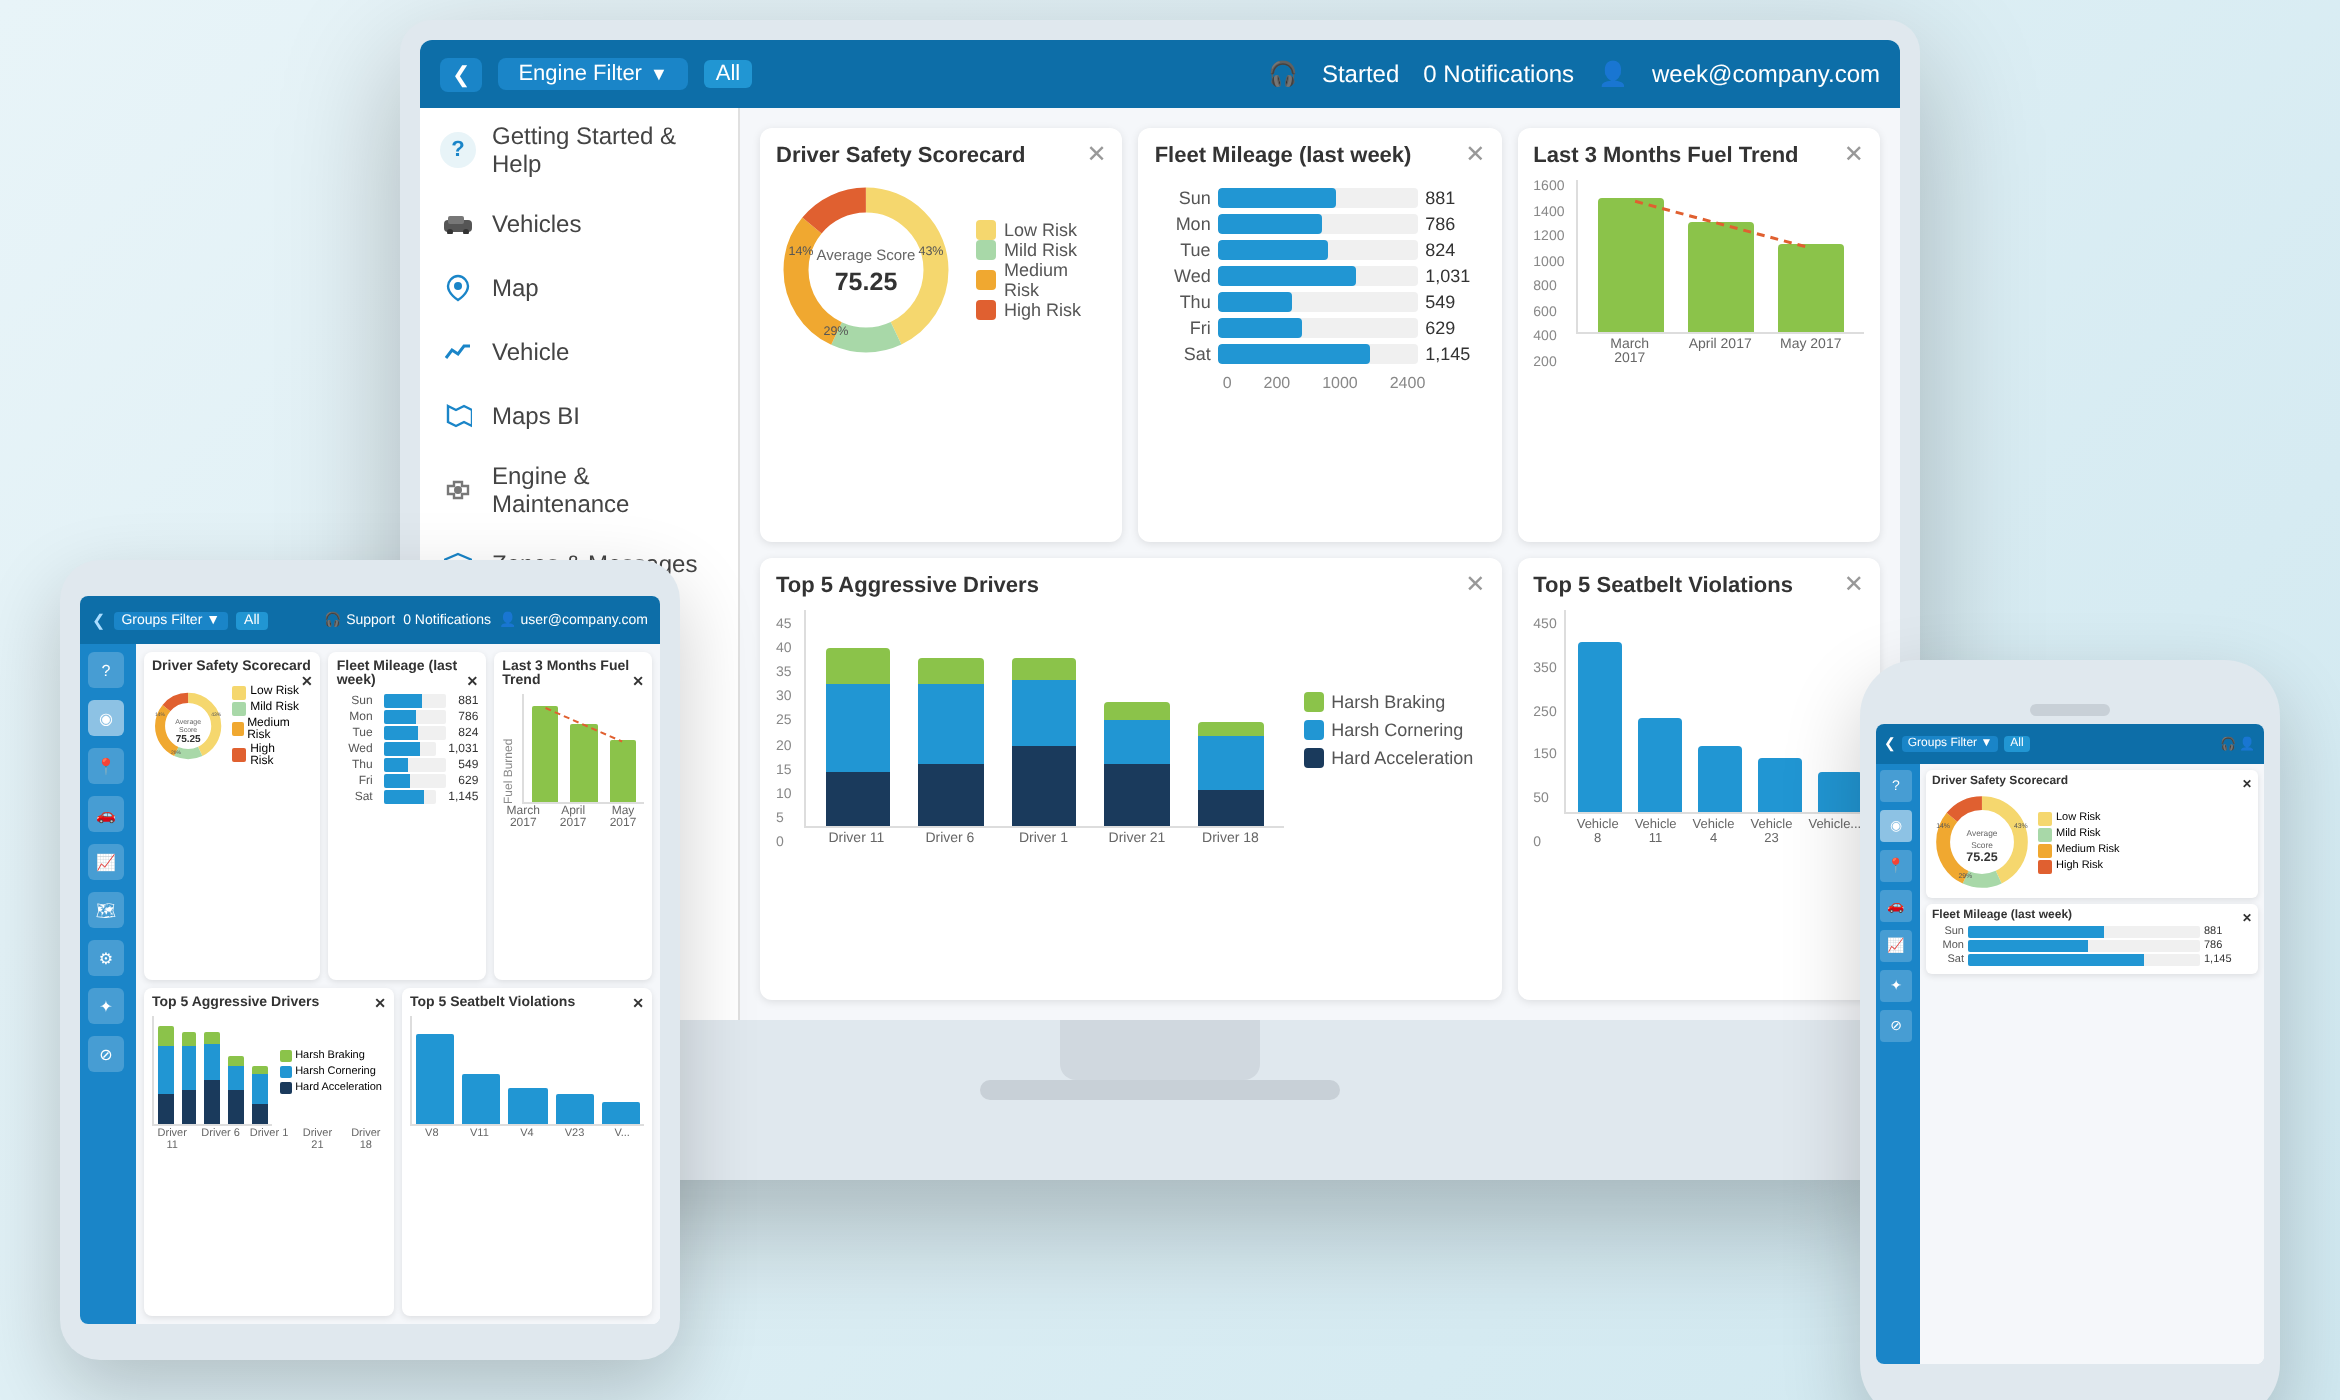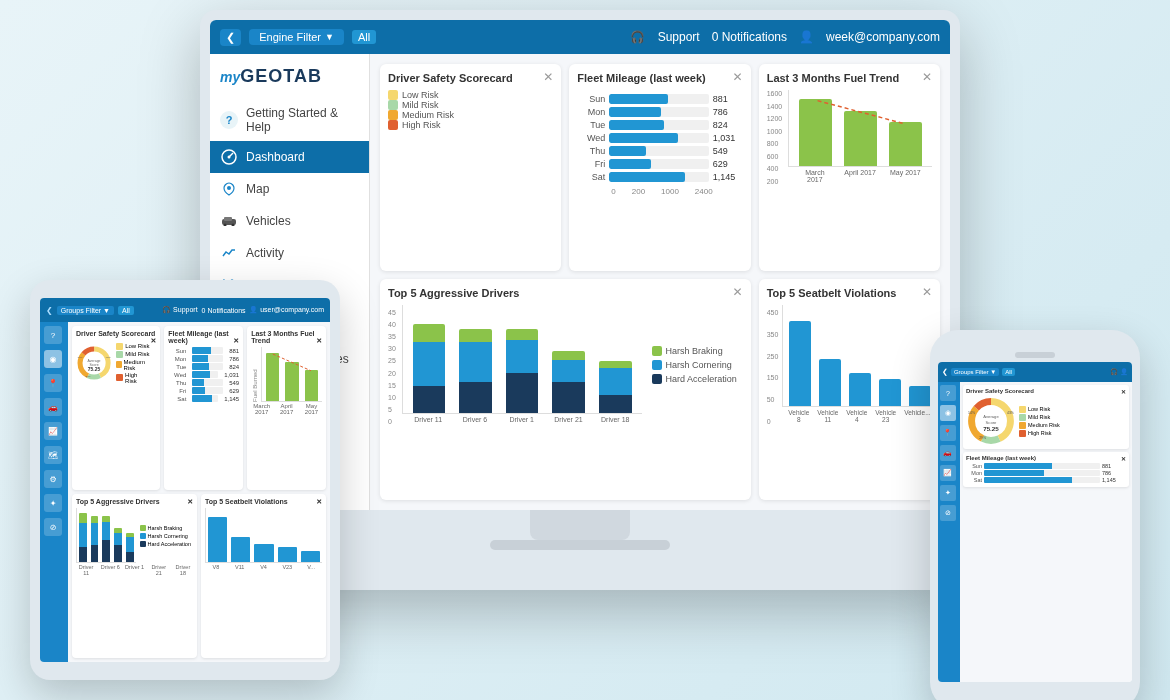--- a/index.html
+++ b/index.html
@@ -344,76 +344,61 @@
 
       <div class="app-header">
         <div class="back-btn">❮</div>
         <div class="groups-filter-btn">
           <span>Engine Filter</span>
           <span class="dropdown-arrow">▼</span>
         </div>
         <div class="all-badge">All</div>
         <div class="header-right">
           <span>🎧</span>
-          <span>Support</span>
+          <span>Started</span>
           <span>0 Notifications</span>
           <span>👤</span>
           <span>week@company.com</span>
         </div>
       </div>
 
       <div class="app-body">
 
         <div class="sidebar">
-          <div class="logo-area">
-            <div class="logo-text">
-              <span style="color:#1a85c8; font-style:italic; font-size:14px;">my</span><span style="font-size:18px; font-weight:900; color:#1a3a5c; letter-spacing:1px;">GEOTAB</span>
-            </div>
-          </div>
           <div class="sidebar-item">
             <div class="sidebar-icon" style="background:#e8f4f8; border-radius:50%; color:#1a85c8; font-weight:bold; font-size:11px;">?</div>
             <span>Getting Started &amp; Help</span>
-          </div>
-          <div class="sidebar-item active">
-            <div class="sidebar-icon">
-              <svg width="16" height="16" viewBox="0 0 16 16">
-                  <circle cx="8" cy="8" r="7" fill="none" stroke="white" stroke-width="1.5"></circle>
-                  <path d="M8 8 L12 4" stroke="white" stroke-width="1.5"></path>
-                  <circle cx="8" cy="8" r="1.5" fill="white"></circle>
-                </svg>
-            </div>
-            <span>Dashboard</span>
-          </div>
-          <div class="sidebar-item">
-            <div class="sidebar-icon">
-              <svg width="14" height="14" viewBox="0 0 14 14">
-                  <path d="M7 1 C4 1 2 4 2 6 C2 10 7 13 7 13 C7 13 12 10 12 6 C12 4 10 1 7 1Z" fill="none" stroke="#1a85c8" stroke-width="1.2"></path>
-                  <circle cx="7" cy="6" r="2" fill="#1a85c8"></circle>
-                </svg>
-            </div>
-            <span>Map</span>
           </div>
           <div class="sidebar-item">
             <div class="sidebar-icon">
               <svg width="16" height="10" viewBox="0 0 16 10">
                   <rect x="1" y="3" width="14" height="6" rx="2" fill="#555"></rect>
                   <rect x="3" y="1" width="8" height="4" rx="1" fill="#777"></rect>
                   <circle cx="4" cy="9" r="1.5" fill="#333"></circle>
                   <circle cx="12" cy="9" r="1.5" fill="#333"></circle>
                 </svg>
             </div>
             <span>Vehicles</span>
           </div>
           <div class="sidebar-item">
             <div class="sidebar-icon">
               <svg width="14" height="14" viewBox="0 0 14 14">
+                  <path d="M7 1 C4 1 2 4 2 6 C2 10 7 13 7 13 C7 13 12 10 12 6 C12 4 10 1 7 1Z" fill="none" stroke="#1a85c8" stroke-width="1.2"></path>
+                  <circle cx="7" cy="6" r="2" fill="#1a85c8"></circle>
+                </svg>
+            </div>
+            <span>Map</span>
+          </div>
+          <div class="sidebar-item">
+            <div class="sidebar-icon">
+              <svg width="14" height="14" viewBox="0 0 14 14">
                   <polyline points="1,10 4,6 7,8 10,4 13,4" fill="none" stroke="#1a85c8" stroke-width="1.5"></polyline>
                 </svg>
             </div>
-            <span>Activity</span>
+            <span>Vehicle</span>
           </div>
           <div class="sidebar-item">
             <div class="sidebar-icon">
               <svg width="14" height="14" viewBox="0 0 14 14">
                   <path d="M2 2L6 4L10 2L14 4L14 12L10 10L6 12L2 10Z" fill="none" stroke="#1a85c8" stroke-width="1.2"></path>
                 </svg>
             </div>
             <span>Maps BI</span>
           </div>
           <div class="sidebar-item">
@@ -438,20 +423,38 @@
             <span>Rules &amp; Groups</span>
           </div>
         </div>
 
         <div class="main-content">
 
           <div class="widget-card">
             <div class="widget-title">Driver Safety Scorecard</div>
             <span class="widget-close">✕</span>
             <div class="donut-container">
+              <div style="position:relative; width:90px; height:90px;">
+                <svg viewBox="0 0 36 36" width="90" height="90">
+
+                  <circle cx="18" cy="18" r="14" fill="none" stroke="#f5d76e" stroke-width="5" stroke-dasharray="37.7 56.5" stroke-dashoffset="0" transform="rotate(-90 18 18)"></circle>
+
+                  <circle cx="18" cy="18" r="14" fill="none" stroke="#a8d8a8" stroke-width="5" stroke-dasharray="12.3 81.9" stroke-dashoffset="-37.7" transform="rotate(-90 18 18)"></circle>
+
+                  <circle cx="18" cy="18" r="14" fill="none" stroke="#f0a830" stroke-width="5" stroke-dasharray="25.5 68.7" stroke-dashoffset="-50" transform="rotate(-90 18 18)"></circle>
+
+                  <circle cx="18" cy="18" r="14" fill="none" stroke="#e06030" stroke-width="5" stroke-dasharray="12.3 81.9" stroke-dashoffset="-75.5" transform="rotate(-90 18 18)"></circle>
+                  <text x="18" y="16" text-anchor="middle" font-size="3" fill="#666">Average Score</text>
+                  <text x="18" y="22" text-anchor="middle" font-size="5" font-weight="bold" fill="#333">75.25</text>
+
+                  <text x="5" y="15" text-anchor="middle" font-size="2.5" fill="#555">14%</text>
+                  <text x="31" y="15" text-anchor="middle" font-size="2.5" fill="#555">43%</text>
+                  <text x="12" y="31" text-anchor="middle" font-size="2.5" fill="#555">29%</text>
+                </svg>
+              </div>
               <div>
                 <div class="legend-item">
                   <div class="legend-dot" style="background:#f5d76e;"></div>
                   <span>Low Risk</span>
                 </div>
                 <div class="legend-item">
                   <div class="legend-dot" style="background:#a8d8a8;"></div>
                   <span>Mild Risk</span>
                 </div>
                 <div class="legend-item">

